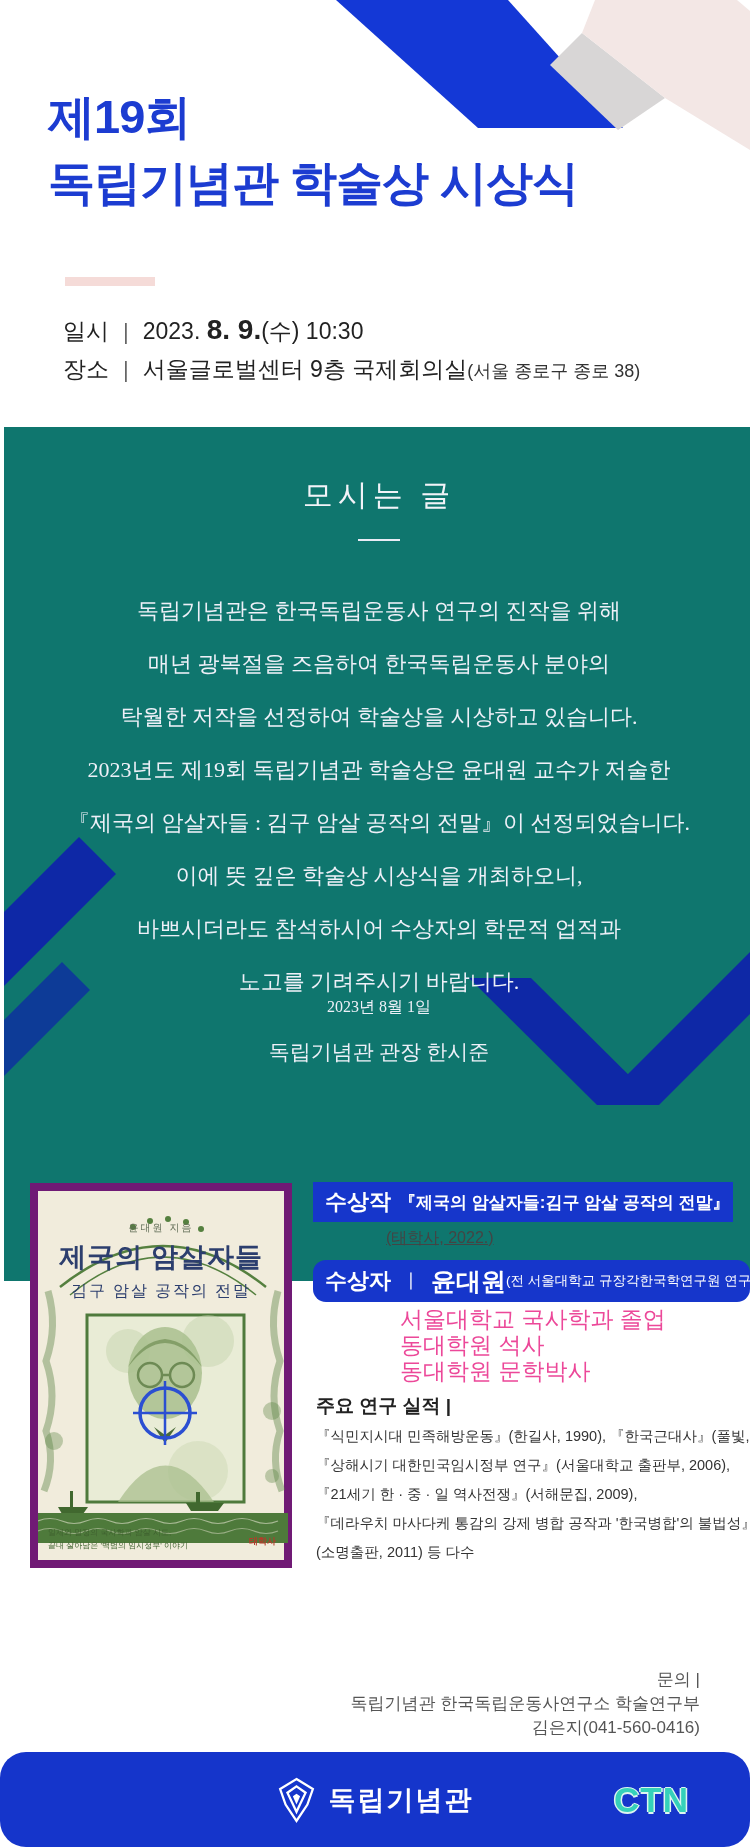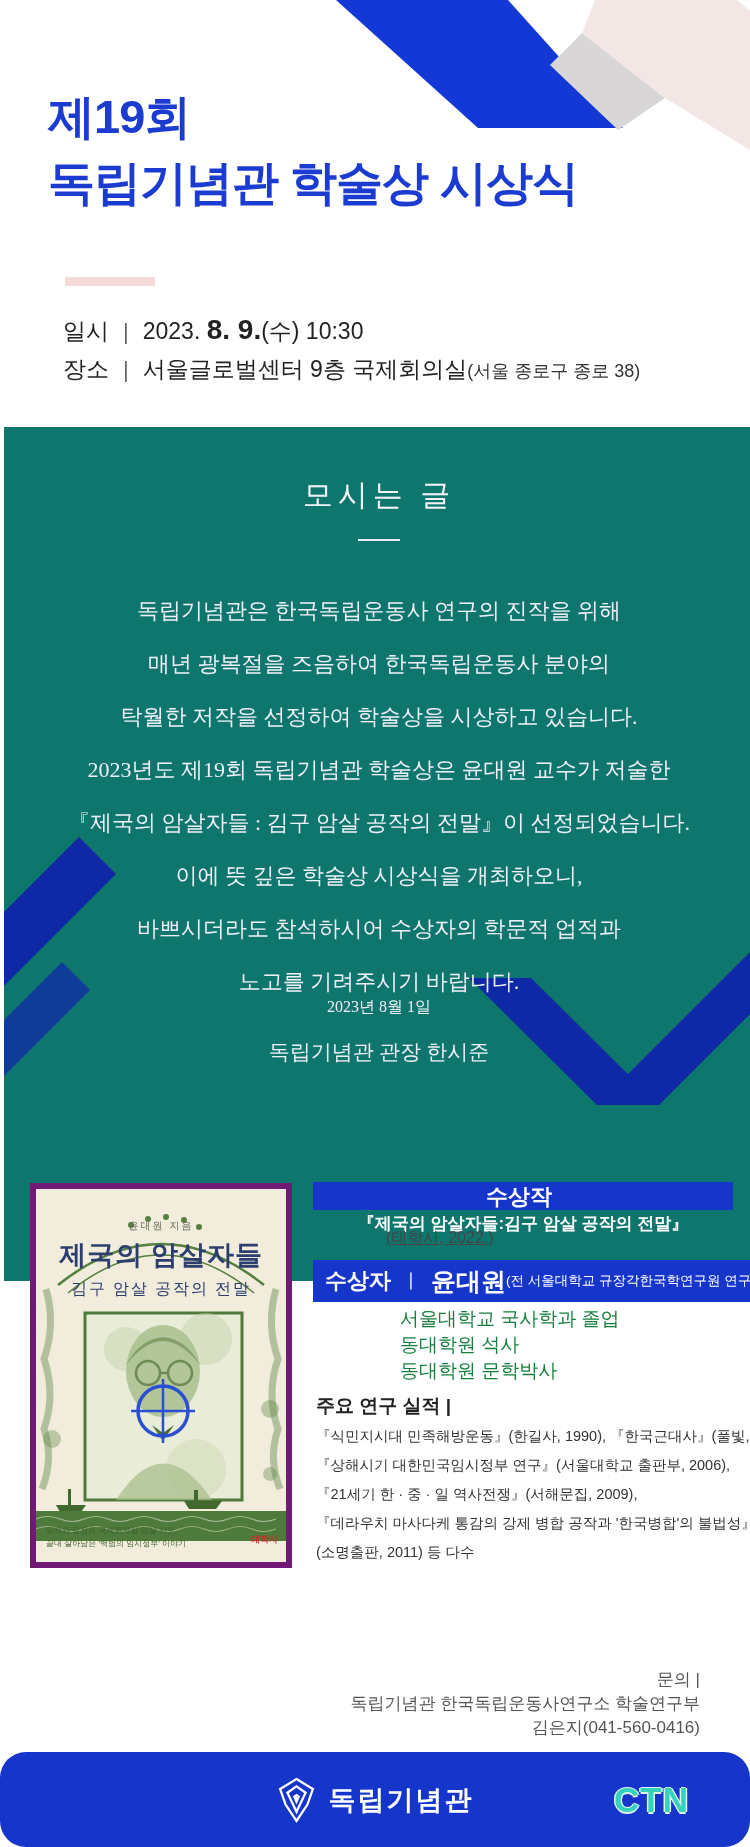--- a/index.html
+++ b/index.html
@@ -37,48 +37,48 @@
   .invite-body { position:absolute; top:157px; width:100%; text-align:center;
                  font-family:"Liberation Serif", serif; font-size:22px;
                  line-height:53px; color:#eef0f8; }
   .invite-date { position:absolute; top:560px; width:100%; text-align:center;
                  font-family:"Liberation Serif", serif; font-size:16px; line-height:40px; }
   .invite-sign { position:absolute; top:605px; width:100%; text-align:center;
                  font-family:"Liberation Serif", serif; font-size:21px; line-height:40px; }
 
   
   .cover { position:absolute; left:30px; top:1183px; width:262px; height:385px;
-           border:6px solid #701a75; background:#f1ecdc; }
+           border:8px solid #701a75; background:#f1ecdc; }
   .cover svg.art { position:absolute; left:0; top:0; }
   .cover .author { position:absolute; top:30px; width:100%; text-align:center;
                    font-size:10px; color:#5f6b55; letter-spacing:2px; }
   .cover .btitle { position:absolute; top:48px; width:100%; text-align:center;
                    font-family:"Liberation Serif", serif; font-size:27px; font-weight:700;
                    color:#2c3e6e; letter-spacing:1px; }
   .cover .bsub { position:absolute; top:90px; width:100%; text-align:center;
                  font-family:"Liberation Serif", serif; font-size:16px;
                  color:#2c3e6e; letter-spacing:2px; }
   .cover .tag { position:absolute; left:10px; font-size:8px; color:#3f612f; white-space:nowrap; }
   .tag1 { top:336px; } .tag2 { top:349px; }
   .cover .pub { position:absolute; right:8px; top:344px; font-size:9px;
                 font-weight:700; color:#b43b2a; }
 
   
   .bar { position:absolute; background:#1636cb; color:#fff; display:flex;
          align-items:center; padding:0 12px; white-space:nowrap; }
-  .bar-work { left:313px; top:1182px; width:420px; height:28px;flex-direction:column; }
+  .bar-work { left:313px; top:1182px; width:420px; height:40px; }
   .bar-work .bar-label { font-size:22px; font-weight:800; margin-right:8px; }
   .bar-work .bar-text { font-size:17px; font-weight:600; }
   .work-pub { position:absolute; left:386px; top:1228px; font-size:16px; color:#444;text-decoration:underline; }
-  .bar-winner { left:313px; top:1260px; width:437px; height:42px; }
+  .bar-winner { left:313px; top:1260px; width:437px; height:42px;border-radius:13px; }
   .bar-winner .bar-label { font-size:22px; font-weight:800; }
   .bar-winner .bar-sep { font-size:20px; margin:0 10px; opacity:.9; }
   .bar-winner .bar-name { font-size:25px; font-weight:800; }
   .bar-winner .bar-note { font-size:13.5px; }
-  .edu { position:absolute; left:400px; top:1306px; font-size:19px; color:#15803d;
+  .edu { position:absolute; left:400px; top:1306px; font-size:23px; color:#ec4899;
          line-height:26px; }
   .research-label { position:absolute; left:316px; top:1393px; font-size:19px;
                     font-weight:800; color:#222; }
   .research { position:absolute; left:316px; top:1422px; font-size:14.5px;
               color:#333; line-height:29px; white-space:nowrap; }
 
   
   .contact { position:absolute; right:50px; top:1668px; text-align:right;
              font-size:17px; color:#555; line-height:24px; }
 
@@ -177,21 +177,21 @@
       <rect x="32" y="300" width="3" height="17" fill="#41682f"></rect>
       <path d="M148,312 h38 l-6,8 h-27 Z" fill="#41682f"></path>
       <rect x="158" y="301" width="4" height="12" fill="#41682f"></rect>
       <rect x="-2" y="322" width="254" height="30" fill="#4e7a3b"></rect>
       <path d="M0,330 q12,-5 24,0 t24,0 t24,0 t24,0 t24,0 t24,0 t24,0 t24,0 t24,0 t24,0" fill="none" stroke="#f1ecdc" stroke-width="1.2" opacity="0.55"></path>
       <path d="M0,340 q12,-5 24,0 t24,0 t24,0 t24,0 t24,0 t24,0 t24,0 t24,0 t24,0 t24,0" fill="none" stroke="#f1ecdc" stroke-width="1.2" opacity="0.45"></path>
     </svg>
     <div class="author">윤대원 지음</div>
     <div class="btitle">제국의 암살자들</div>
     <div class="bsub">김구 암살 공작의 전말</div>
-    <div class="tag tag1">일제와 밀정의 국제회의실 암살 시도,</div>
+    <div class="tag tag1">일제와 밀정의 국사학과 암살 시도,</div>
     <div class="tag tag2">끝내 살아남은 '백범의 임시정부' 이야기</div>
     <div class="pub">태학사</div>
   </div>
 
   <div class="bar bar-work">
     <span class="bar-label">수상작</span>
     <span class="bar-text">『제국의 암살자들:김구 암살 공작의 전말』</span>
   </div>
   <div class="work-pub">(태학사, 2022.)</div>
 

